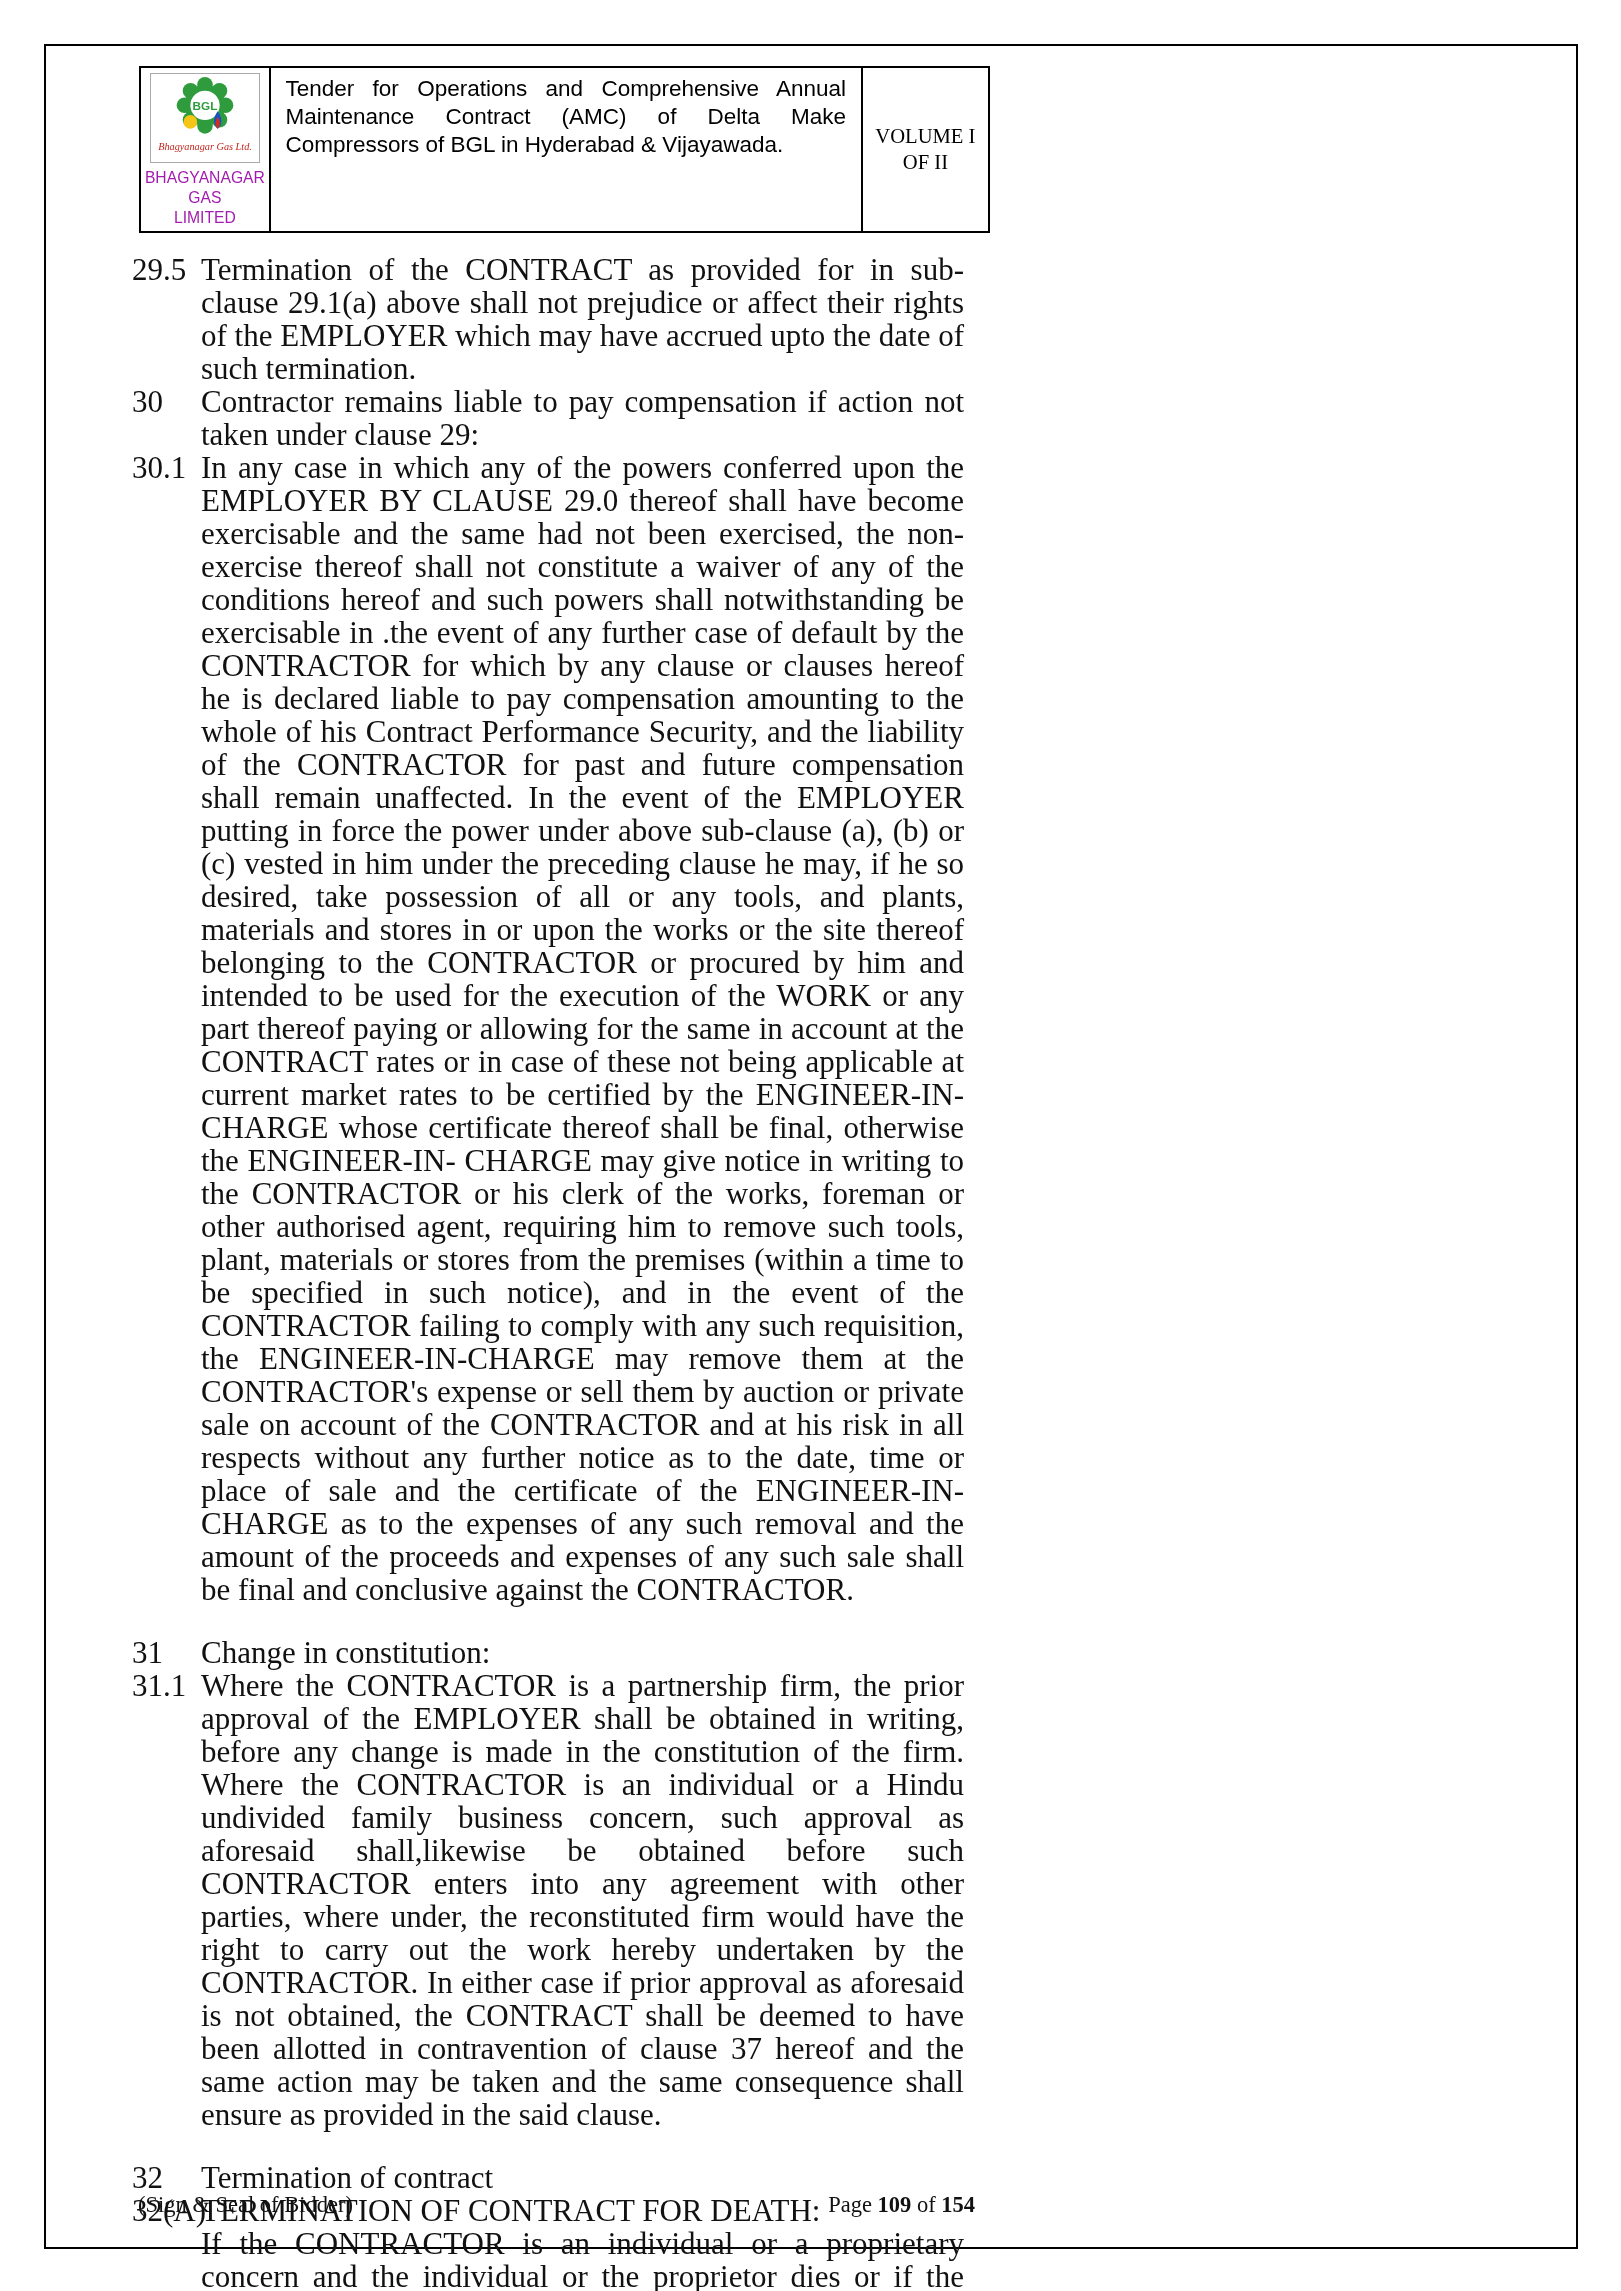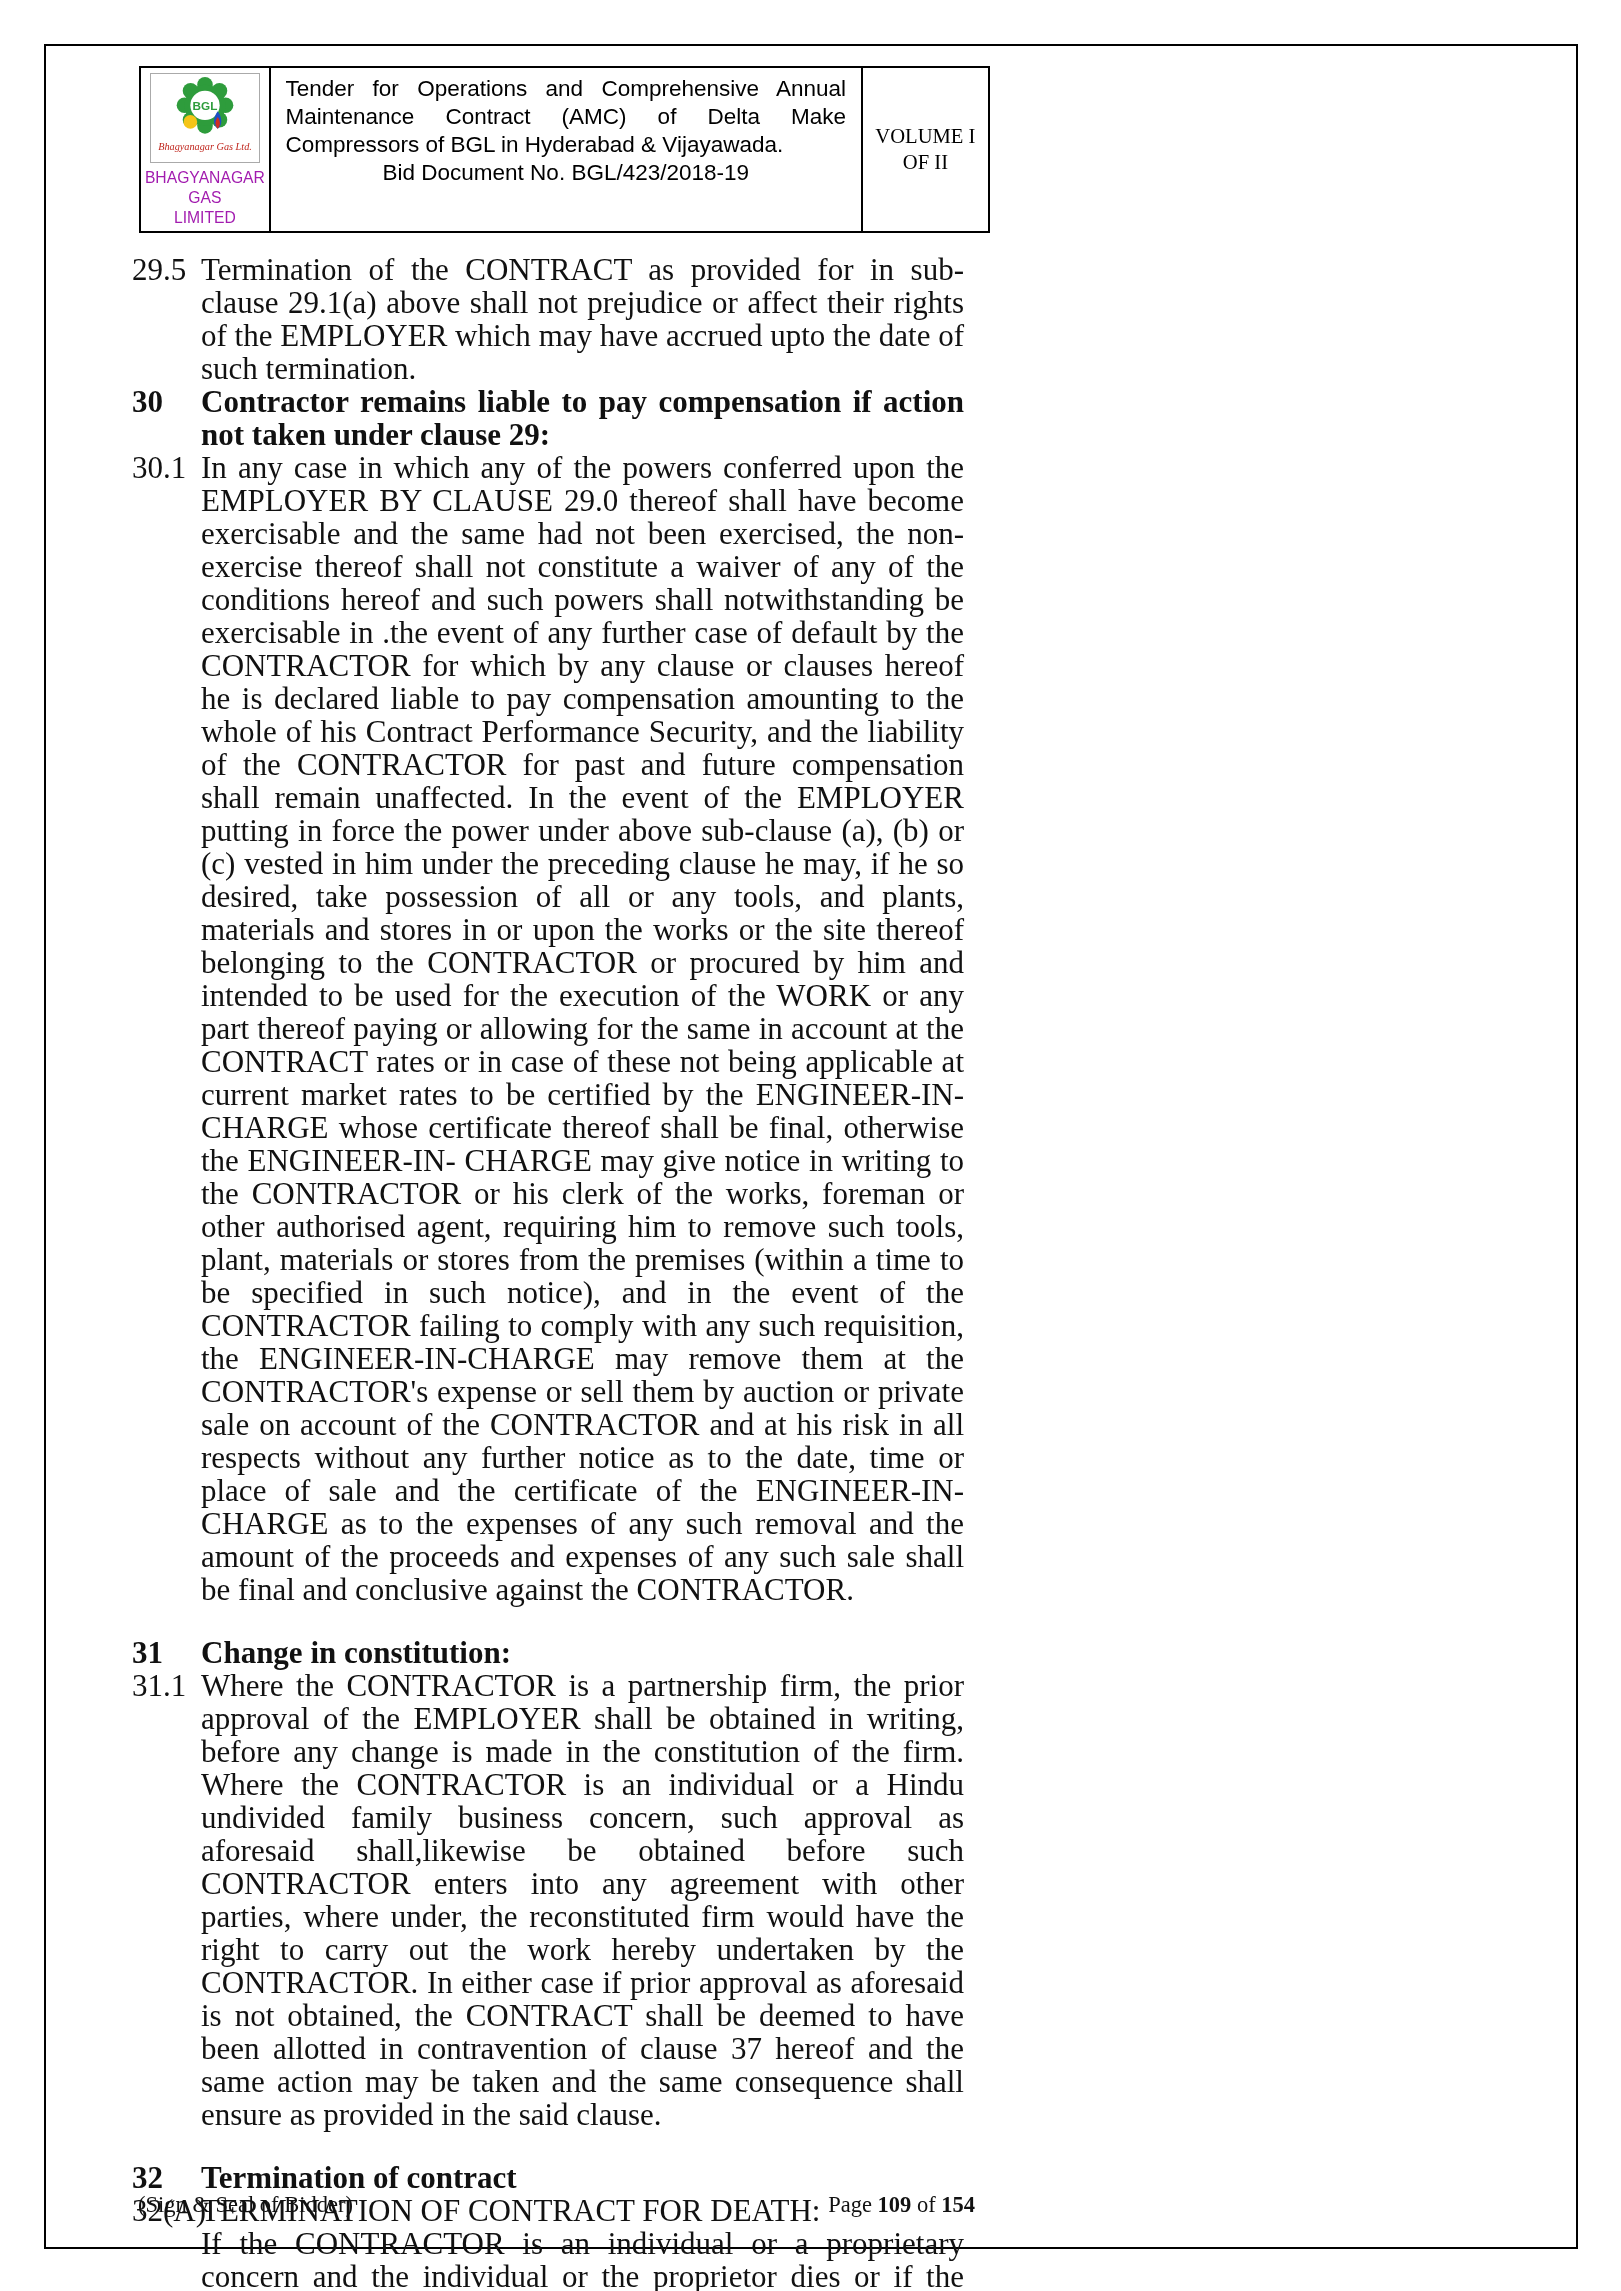--- a/index.html
+++ b/index.html
@@ -66,21 +66,21 @@
     margin: 19.6px 0 0 86px;
     width: 833px;
     font-size: 31px;
     line-height: 33px;
   }
   .clause {
     display: grid;
     grid-template-columns: 69px 763px;
   }
   .clause.gap { margin-top: 30px; }
-  .clause.bold .cnum, .clause.bold .ctext { font-weight: bold; }
+  .clause.bold .cnum, .clause.bold .ctext { font-weight: normal; }
   .cnum { text-align: left; }
   .ctext { text-align: justify; }
   
   .footer {
     position: absolute;
     left: 92px; bottom: 29px;
     width: 837px;
     display: flex;
     justify-content: space-between;
     font-size: 22.5px;
@@ -118,21 +118,20 @@
         </svg>
       </div>
       <div class="org-name">
         <div>BHAGYANAGAR GAS</div>
         <div>LIMITED</div>
       </div>
     </div>
 
     <div class="title-cell">
       <div class="tender-title">Tender for Operations and Comprehensive Annual Maintenance Contract (AMC) of Delta Make Compressors of BGL in Hyderabad &amp; Vijayawada.</div>
-      <div class="bid-doc">Bid Document No. BGL/423/2018-19</div>
     </div>
 
     <div class="volume-cell">
       <div>VOLUME I</div>
       <div>OF II</div>
     </div>
 
   </div>
 
   <div class="content">

